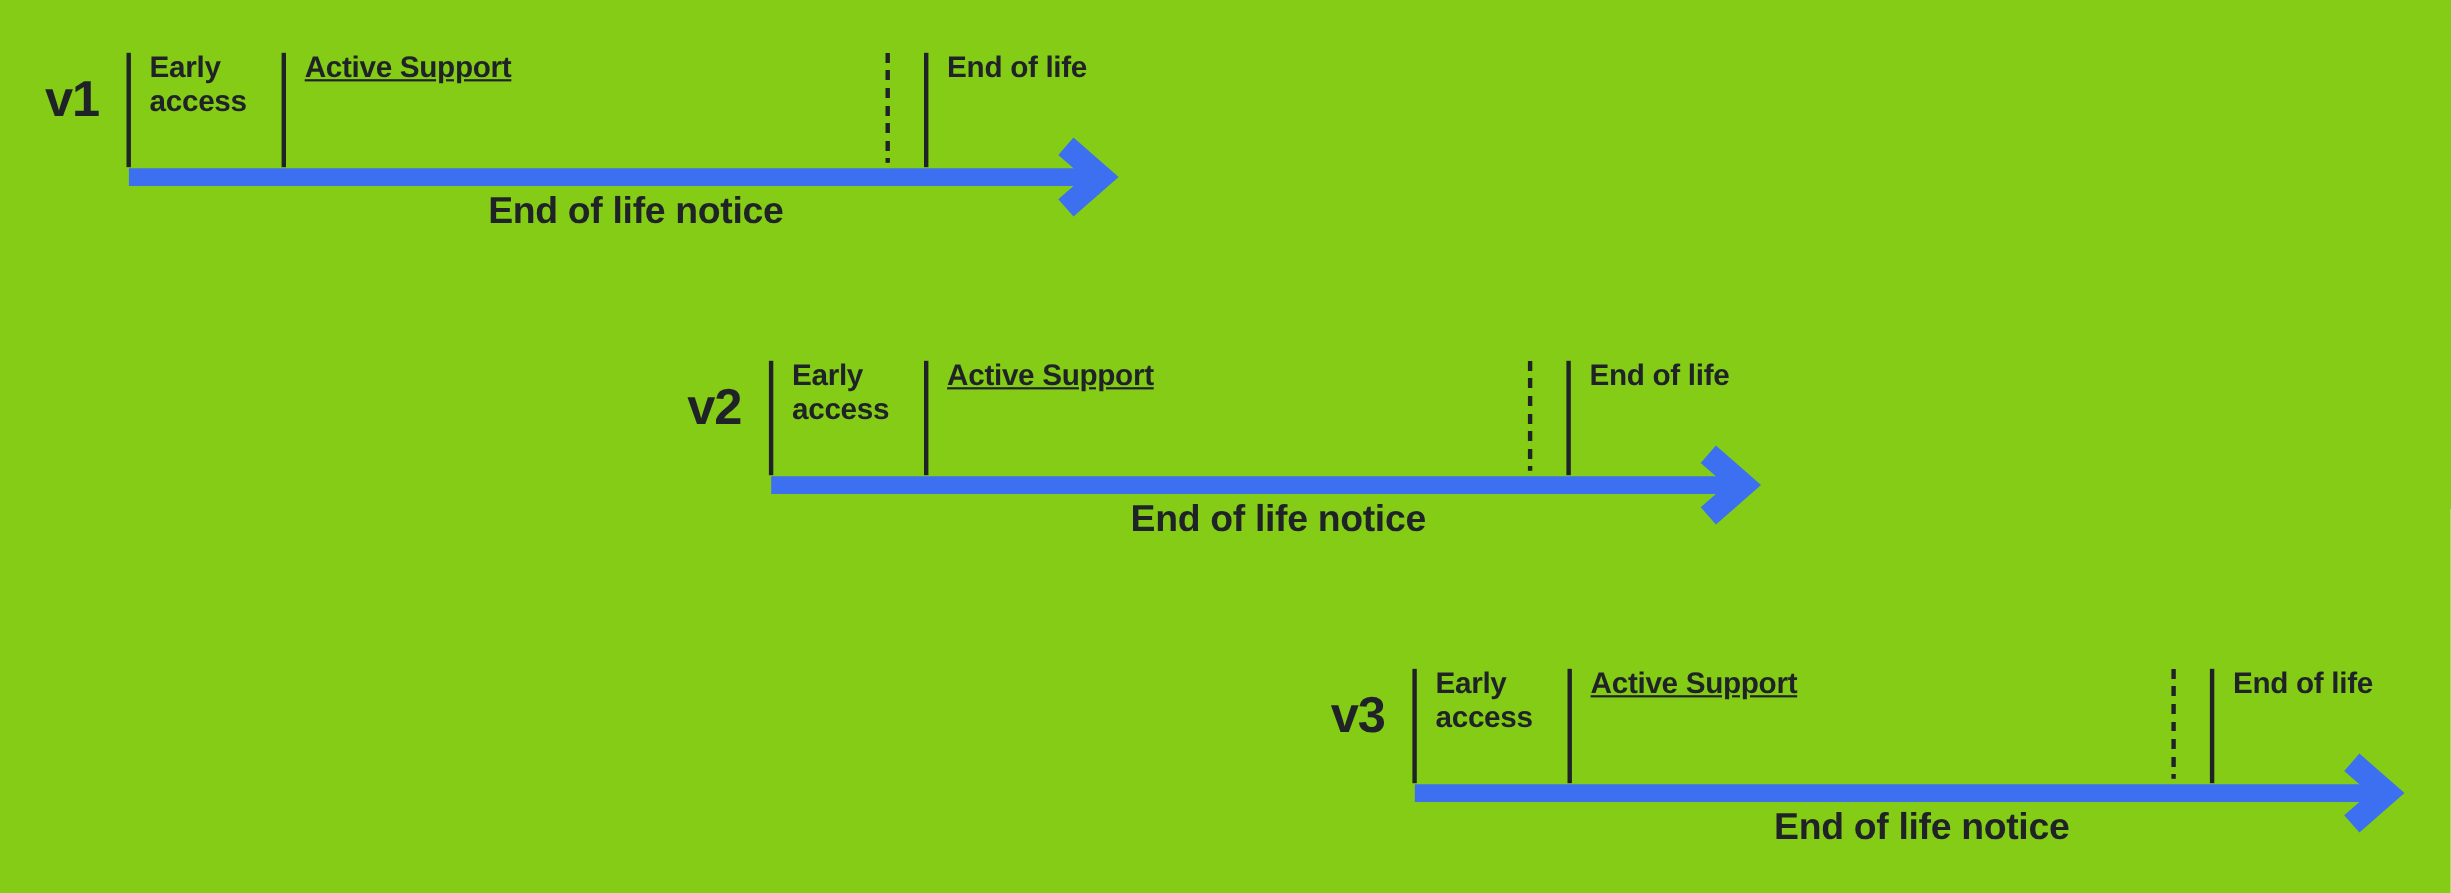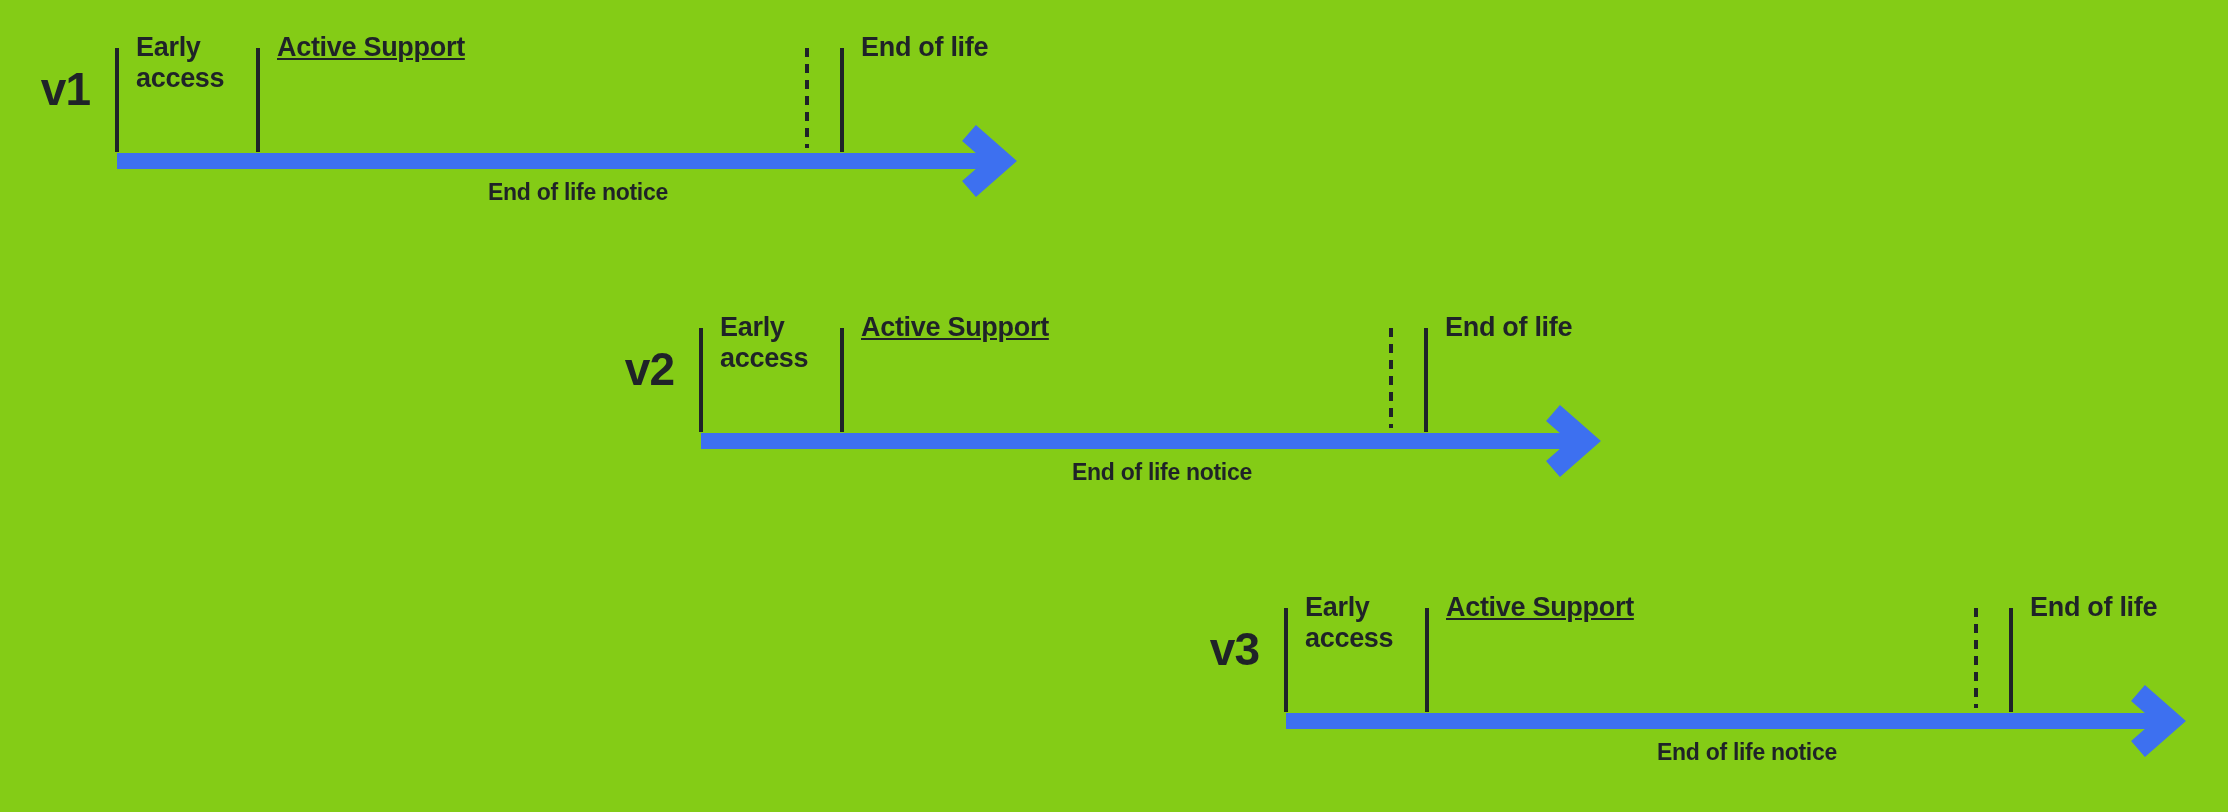--- a/index.html
+++ b/index.html
@@ -48,21 +48,21 @@
     width: 4px;
     height: 100px;
     background: repeating-linear-gradient(
       to bottom,
       var(--ink, #1F2328) 0px, var(--ink, #1F2328) 9px,
       transparent 9px, transparent 16px
     );
   }
   .phase {
     position: absolute;
-    top: 32px;
+    top: 46px;
     font-size: 27px;
     font-weight: bold;
     line-height: 31px;
     letter-spacing: -0.3px;
     white-space: nowrap;
   }
   .phase.early  { left: 136px; width: 115px; white-space: normal; }
   .phase.active { left: 277px; text-decoration: underline; }
   .phase.eol    { left: 861px; }
   .arrow-svg {
@@ -72,21 +72,21 @@
     width: 920px;
     height: 82px;
   }
   .arrow-svg .stroke { stroke: var(--arrow-blue, #3D70F0); }
   .notice {
     position: absolute;
     left: 278px;
     top: 177px;
     width: 600px;
     text-align: center;
-    font-size: 23px;
+    font-size: 34px;
     font-weight: bold;
     line-height: 31px;
     letter-spacing: -0.3px;
   }
 </style>
 </head>
 <body style="background: rgb(255, 255, 255);">
 
 <div class="canvas">
 

